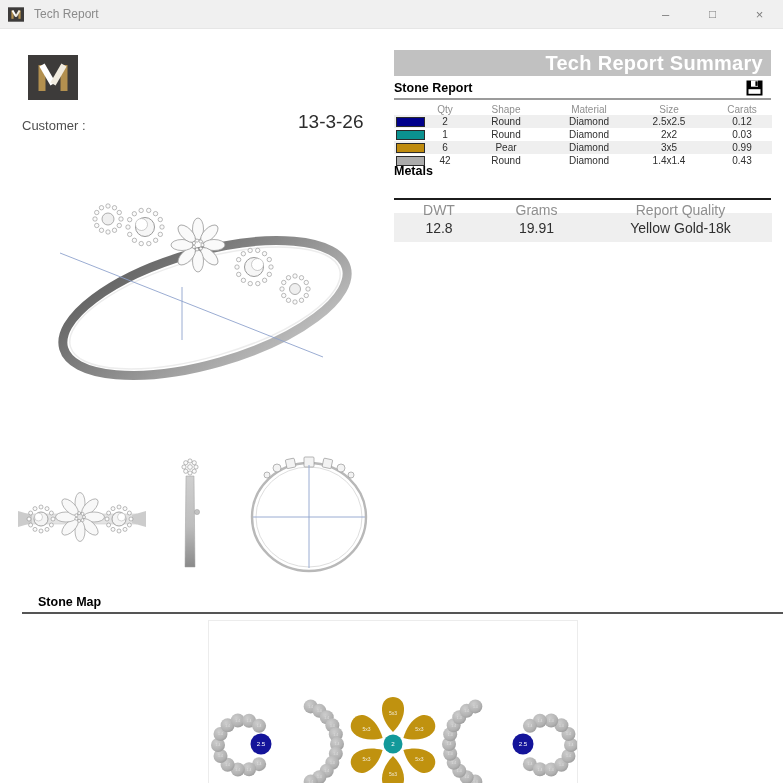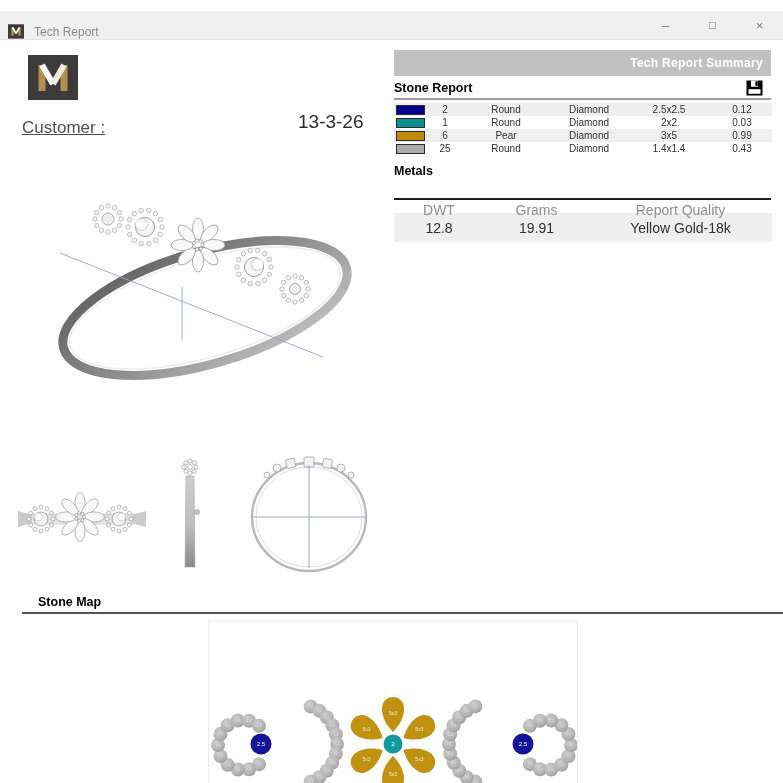--- a/index.html
+++ b/index.html
@@ -1,33 +1,33 @@
 <!DOCTYPE html>
 <html><head>
 <meta charset="utf-8">
 <style>
   html,body{margin:0;padding:0;background:#fff;}
   #app{position:relative;width:783px;height:783px;background:#ffffff;overflow:hidden;
        font-family:"Liberation Sans",sans-serif;color:#222;}
   
-  .titlebar{position:absolute;top:11px;left:0;right:0;height:28px;background:#f0f0f0;
-            border-bottom:1px solid #e6e6e6;display:flex;align-items:flex-end;}
+  .titlebar{position:absolute;top:0;left:0;right:0;height:28px;background:#f0f0f0;
+            border-bottom:1px solid #e6e6e6;display:flex;align-items:center;}
   .tb-icon{width:16px;height:15px;margin-left:8px;flex:0 0 auto;}
   .tb-title{margin-left:10px;font-size:12px;color:#8a8a8a;}
   .win-controls{margin-left:auto;display:flex;height:100%;}
   .win-btn{width:47px;height:100%;display:flex;align-items:center;justify-content:center;
            color:#7e7e7e;font-size:13px;cursor:default;}
   .win-btn.max{font-size:12px;}
   
   .logo{position:absolute;left:28px;top:55px;width:50px;height:45px;}
-  .customer-label{position:absolute;left:22px;top:118px;font-size:17px;color:#4e4e4e;text-decoration:underline;}
+  .customer-label{position:absolute;left:22px;top:118px;font-size:13px;color:#4e4e4e;}
   .ref-number{position:absolute;left:298px;top:111px;font-size:19px;color:#2d2d2d;}
   
   .summary-bar{position:absolute;left:394px;top:50px;width:377px;height:26px;background:#c1c1c1;
-               color:#ffffff;font-weight:bold;font-size:12px;display:flex;align-items:center;
+               color:#ffffff;font-weight:bold;font-size:20px;display:flex;align-items:center;
                justify-content:flex-end;padding-right:8px;box-sizing:border-box;letter-spacing:.3px;}
   .section-head{font-size:12.5px;font-weight:bold;color:#000000;}
   .stone-report-head{position:absolute;left:394px;top:81px;}
   .save-icon{position:absolute;left:746px;top:80px;width:17px;height:16px;cursor:pointer;}
   .sr-divider{position:absolute;left:394px;top:98px;width:377px;height:2px;background:#9b9b9b;}
   .stone-table{position:absolute;left:394px;top:103px;width:378px;font-size:10px;color:#2f2f2f;}
   .srow{display:grid;grid-template-columns:36px 30px 92px 74px 86px 60px;align-items:center;height:13px;}
   .srow.head{color:#8f8f8f;height:12px;}
   .srow .c{text-align:center;}
   .srow.odd{background:#efefef;}
@@ -92,20 +92,28 @@
   <div class="section-head stone-report-head">Stone Report</div>
   <svg class="save-icon" viewBox="0 0 17 16">
     <rect x="0.5" y="0.5" width="16" height="15" fill="#000"></rect>
     <rect x="5" y="0.5" width="7" height="6.2" fill="#fff"></rect>
     <rect x="9.4" y="1.3" width="2.3" height="4.6" fill="#000"></rect>
     <rect x="2.5" y="9.2" width="12" height="4.6" fill="#fff"></rect>
   </svg>
   <div class="sr-divider"></div>
 
   <div class="stone-table">
+    <div class="srow head">
+      <div class="c"></div>
+      <div class="c">Qty</div>
+      <div class="c">Shape</div>
+      <div class="c">Material</div>
+      <div class="c">Size</div>
+      <div class="c">Carats</div>
+    </div>
     <div class="srow odd">
       <div class="c">
           <div class="swatch" style="background-color: rgb(0, 0, 139);"></div>
         </div>
       <div class="c">2</div>
       <div class="c">Round</div>
       <div class="c">Diamond</div>
       <div class="c">2.5x2.5</div>
       <div class="c">0.12</div>
     </div>
@@ -126,21 +134,21 @@
       <div class="c">6</div>
       <div class="c">Pear</div>
       <div class="c">Diamond</div>
       <div class="c">3x5</div>
       <div class="c">0.99</div>
     </div>
     <div class="srow">
       <div class="c">
           <div class="swatch" style="background-color: rgb(171, 171, 171);"></div>
         </div>
-      <div class="c">25</div>
+      <div class="c">42</div>
       <div class="c">Round</div>
       <div class="c">Diamond</div>
       <div class="c">1.4x1.4</div>
       <div class="c">0.43</div>
     </div>
   </div>
 
   <div class="section-head metals-head">Metals</div>
   <div class="metals-divider"></div>
   <div class="metals-table">

